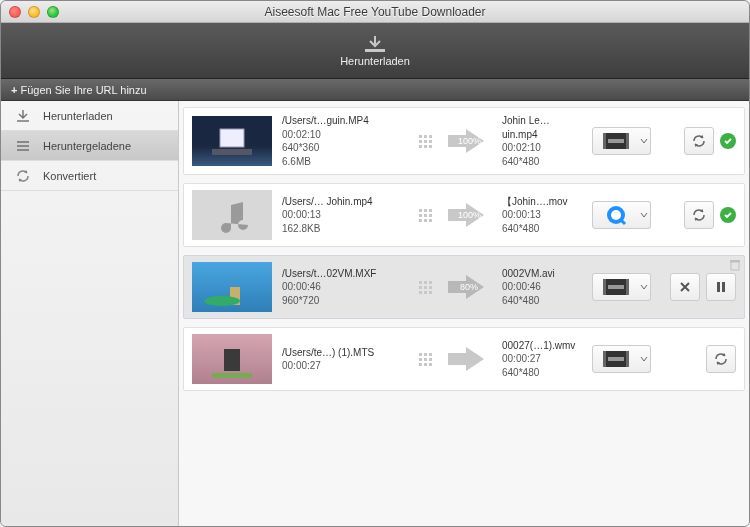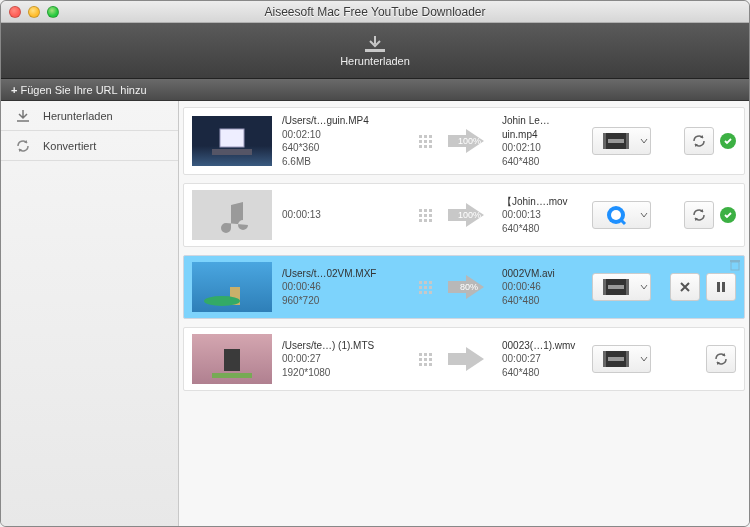--- a/index.html
+++ b/index.html
@@ -16,21 +16,21 @@
 .toolbtn svg { display: block; margin: 0 auto 2px; }
 .urlbar { height: 22px; background: linear-gradient(#6a6a6a, #4a4a4a); display: flex; align-items: center; padding: 0 4px; border-bottom: 1px solid #333; }
 .addurl { color: #f0f0f0; font-size: 11px; display: flex; align-items: center; gap: 3px; padding: 1px 6px; cursor: pointer; }
 .body { display: flex; height: calc(527px - 22px - 56px - 22px); }
 .sidebar { width: 178px; background: linear-gradient(#f5f5f5, #e8e8e8); border-right: 1px solid #c8c8c8; }
 .sidebtn { height: 30px; display: flex; align-items: center; padding-left: 14px; gap: 12px; color: #444; cursor: pointer; border-bottom: 1px solid #ddd; }
 .sidebtn.sel { background: linear-gradient(#d9d9d9, #c8c8c8); }
 .sidebtn svg { flex: 0 0 16px; }
 .list { flex: 1; background: #f7f7f7; overflow: auto; padding: 6px 4px; }
 .row { display: flex; align-items: center; background: #fff; border: 1px solid #e0e0e0; border-radius: 2px; margin-bottom: 8px; padding: 6px 8px; gap: 10px; position: relative; }
-.row.sel { background: #7dd3fc; border-color: #d0d6e0; }
+.row.sel { background: #e5e5e5; border-color: #d0d6e0; }
 .thumb { width: 80px; height: 50px; background: #ccc; flex: 0 0 80px; display: flex; align-items: center; justify-content: center; }
 .srcinfo { width: 120px; flex: 0 0 120px; color: #555; line-height: 1.35; font-size: 10px; overflow: hidden; }
 .srcinfo .p { color: #333; }
 .progress { display: flex; align-items: center; flex: 0 0 80px; justify-content: center; }
 .dstinfo { flex: 1; color: #555; line-height: 1.35; font-size: 10px; overflow: hidden; }
 .dstinfo .p { color: #333; }
 .fmtbtn { width: 48px; height: 28px; border: 1px solid #ccc; border-radius: 3px; background: linear-gradient(#fdfdfd,#ededed); display:flex; align-items:center; justify-content:center; cursor:pointer; }
 .fmtsplit { width: 14px; height: 28px; border: 1px solid #ccc; border-left: none; border-radius: 0 3px 3px 0; background: linear-gradient(#fdfdfd,#ededed); display:flex; align-items:center; justify-content:center; cursor:pointer; margin-left:-3px; }
 .fmtgroup { display:flex; flex: 0 0 64px; }
 .actbtn { width: 30px; height: 28px; border: 1px solid #ccc; border-radius: 3px; background: linear-gradient(#fdfdfd,#ededed); display:flex; align-items:center; justify-content:center; cursor:pointer; }
@@ -72,20 +72,28 @@
 </div>
 
 <div class="body">
   <div class="sidebar">
     <div class="sidebtn">
       <svg width="16" height="16" viewBox="0 0 16 16">
           <path d="M8 2v7M4 6l4 4 4-4M2 13h12" stroke="#777" stroke-width="1.5" fill="none"></path>
         </svg>
       <span>Herunterladen</span>
     </div>
+    <div class="sidebtn sel">
+      <svg width="16" height="16" viewBox="0 0 16 16">
+          <rect x="2" y="3" width="12" height="2" fill="#888"></rect>
+          <rect x="2" y="7" width="12" height="2" fill="#888"></rect>
+          <rect x="2" y="11" width="12" height="2" fill="#888"></rect>
+        </svg>
+      <span>Heruntergeladene</span>
+    </div>
     <div class="sidebtn">
       <svg width="16" height="16" viewBox="0 0 16 16">
           <path d="M3 8a5 5 0 0 1 9-3M13 8a5 5 0 0 1-9 3" stroke="#888" stroke-width="1.5" fill="none"></path>
           <path d="M12 2v3h-3M4 14v-3h3" fill="#888"></path>
         </svg>
       <span>Konvertiert</span>
     </div>
   </div>
 
   <div class="list">
@@ -157,21 +165,23 @@
       </div>
     </div>
 
     <div class="row">
       <div class="thumb" style="background:#d8d8d8;">
         <svg width="40" height="40">
             <path d="M14 28a5 5 0 1 0 5 5V10l12-3v18a5 5 0 1 0 5 5" fill="#9a9a9a"></path>
           </svg>
       </div>
       <div class="srcinfo">
+        <div class="p">/Users/… Johin.mp4</div>
         <div>00:00:13</div>
+        <div>162.8KB</div>
       </div>
       <div class="progress">
         <div class="arrow-dots">
           <div class="dots3x3">
               <div class="d"></div>
               <div class="d"></div>
               <div class="d"></div>
               <div class="d"></div>
               <div class="d"></div>
               <div class="d"></div>
@@ -292,42 +302,41 @@
     <div class="row">
       <div class="thumb" style="background:linear-gradient(#d4a6b0,#b08090);">
         <svg width="60" height="40">
             <rect x="22" y="10" width="16" height="22" fill="#3a3a3a"></rect>
             <rect x="10" y="34" width="40" height="5" fill="#7a5"></rect>
           </svg>
       </div>
       <div class="srcinfo">
         <div class="p">/Users/te…) (1).MTS</div>
         <div>00:00:27</div>
-        <div>1920*1080</div>
       </div>
       <div class="progress">
         <div class="arrow-dots">
           <div class="dots3x3">
               <div class="d"></div>
               <div class="d"></div>
               <div class="d"></div>
               <div class="d"></div>
               <div class="d"></div>
               <div class="d"></div>
               <div class="d"></div>
               <div class="d"></div>
               <div class="d"></div>
             </div>
           <svg width="40" height="26">
               <path d="M2 7 h18 v-6 l18 12 l-18 12 v-6 h-18 z" fill="#c8c8c8"></path>
             </svg>
         </div>
       </div>
       <div class="dstinfo">
-        <div class="p">00023(…1).wmv</div>
+        <div class="p">00027(…1).wmv</div>
         <div>00:00:27</div>
         <div>640*480</div>
       </div>
       <div class="fmtgroup">
         <div class="fmtbtn">
           <svg width="28" height="18">
               <rect x="1" y="1" width="26" height="16" fill="#333"></rect>
               <rect x="1" y="1" width="3" height="16" fill="#666"></rect>
               <rect x="24" y="1" width="3" height="16" fill="#666"></rect>
               <rect x="6" y="7" width="16" height="4" fill="#999"></rect>

